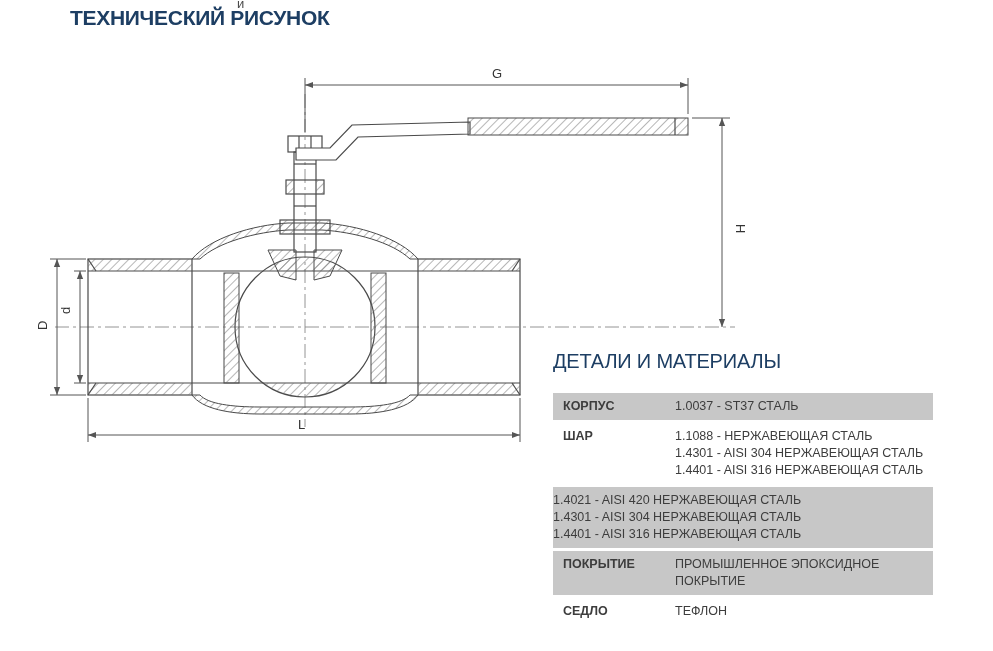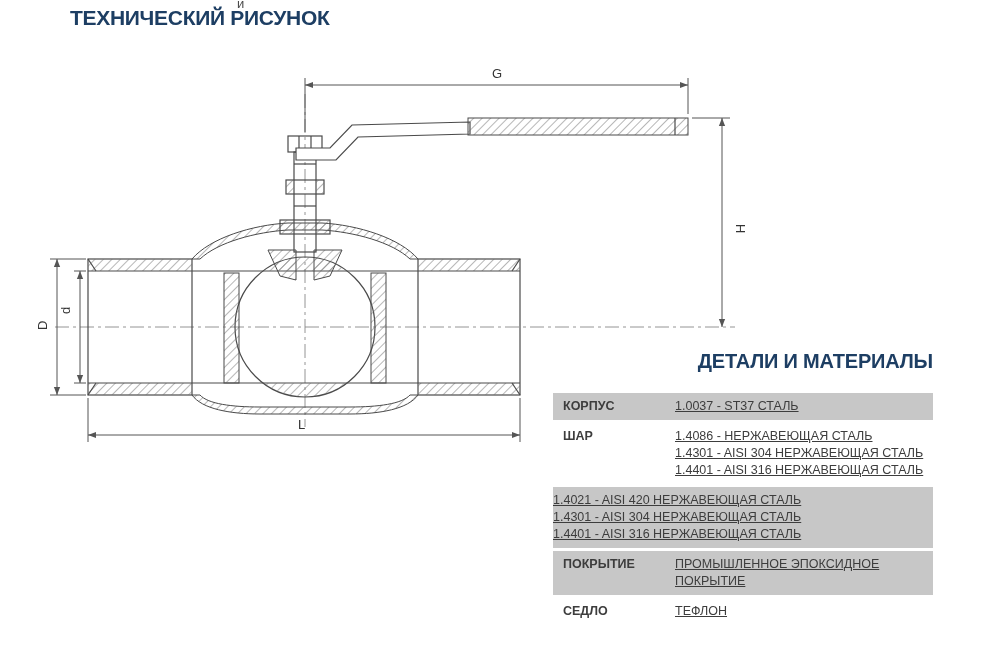--- a/index.html
+++ b/index.html
@@ -26,27 +26,27 @@
   svg text{font-family:"Liberation Sans",sans-serif;font-size:13px;fill:#333;}
   .ln{stroke:var(--drawing-line,#4a4a4a);fill:none;stroke-width:1.2;}
   .lnw{stroke:var(--drawing-line,#4a4a4a);fill:#ffffff;stroke-width:1.2;}
   .hat{stroke:var(--drawing-line,#4a4a4a);stroke-width:1;fill:url(#hatch);}
   .hatns{fill:url(#hatch);stroke:none;}
   .cl{stroke:#888;stroke-width:0.9;fill:none;stroke-dasharray:14 4 3 4;}
   .dim{stroke:#555;stroke-width:1;fill:none;}
   
   .materials{position:absolute;left:553px;top:350px;width:380px;}
   .materials h2{
-    margin:0 0 20px 0;font-size:20px;font-weight:bold;
-    color:var(--heading,#1d3e63);letter-spacing:-0.2px;text-align:right;
+    margin:0 0 20px 0;font-size:20px;font-weight:normal;
+    color:var(--heading,#1d3e63);letter-spacing:-0.2px;
   }
   .mat-row{display:flex;margin-bottom:3px;font-size:12.5px;color:var(--table-text,#3d3d3d);}
   .mat-row.shaded{background:var(--shaded-row,#c7c7c7);}
   .mat-part{flex:none;width:112px;padding:5px 0 5px 10px;line-height:17px;font-weight:bold;}
-  .mat-vals{flex:1;padding:5px 0 5px 0;text-decoration:underline;}
+  .mat-vals{flex:1;padding:5px 0 5px 0;}
   .mat-vals div{line-height:17px;}
 </style>
 </head>
 <body>
 
 <h1 class="page-title">ТЕХНИЧЕСКИЙ РИСУНОК</h1>
 <span class="clip-artifact">й</span>
 
 <div class="drawing-wrap">
   <svg width="750" height="420" viewBox="0 0 750 420">
@@ -176,21 +176,21 @@
     <div class="mat-row shaded">
       <div class="mat-part">КОРПУС</div>
       <div class="mat-vals">
         <div>1.0037 - ST37 СТАЛЬ</div>
       </div>
     </div>
 
     <div class="mat-row">
       <div class="mat-part">ШАР</div>
       <div class="mat-vals">
-        <div>1.4086 - НЕРЖАВЕЮЩАЯ СТАЛЬ</div>
+        <div>1.1088 - НЕРЖАВЕЮЩАЯ СТАЛЬ</div>
         <div>1.4301 - AISI 304 НЕРЖАВЕЮЩАЯ СТАЛЬ</div>
         <div>1.4401 - AISI 316 НЕРЖАВЕЮЩАЯ СТАЛЬ</div>
       </div>
     </div>
 
     <div class="mat-row shaded">
       <div class="mat-vals">
         <div>1.4021 - AISI 420 НЕРЖАВЕЮЩАЯ СТАЛЬ</div>
         <div>1.4301 - AISI 304 НЕРЖАВЕЮЩАЯ СТАЛЬ</div>
         <div>1.4401 - AISI 316 НЕРЖАВЕЮЩАЯ СТАЛЬ</div>

